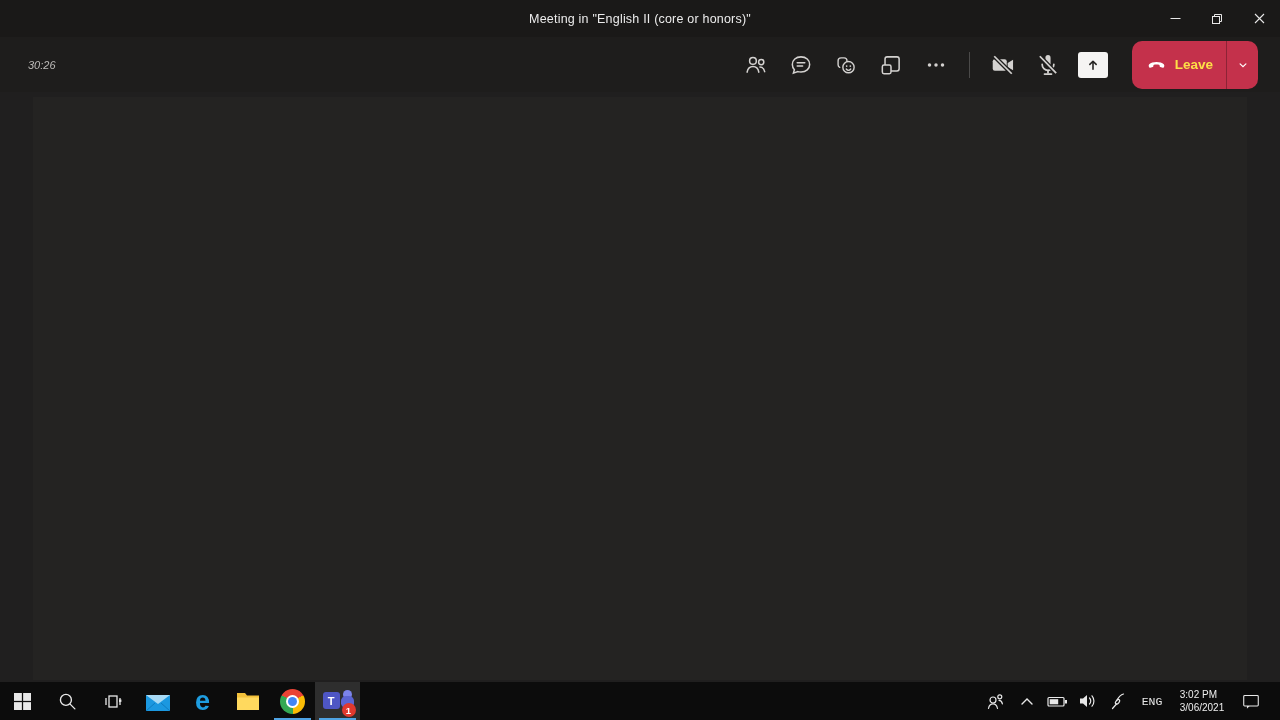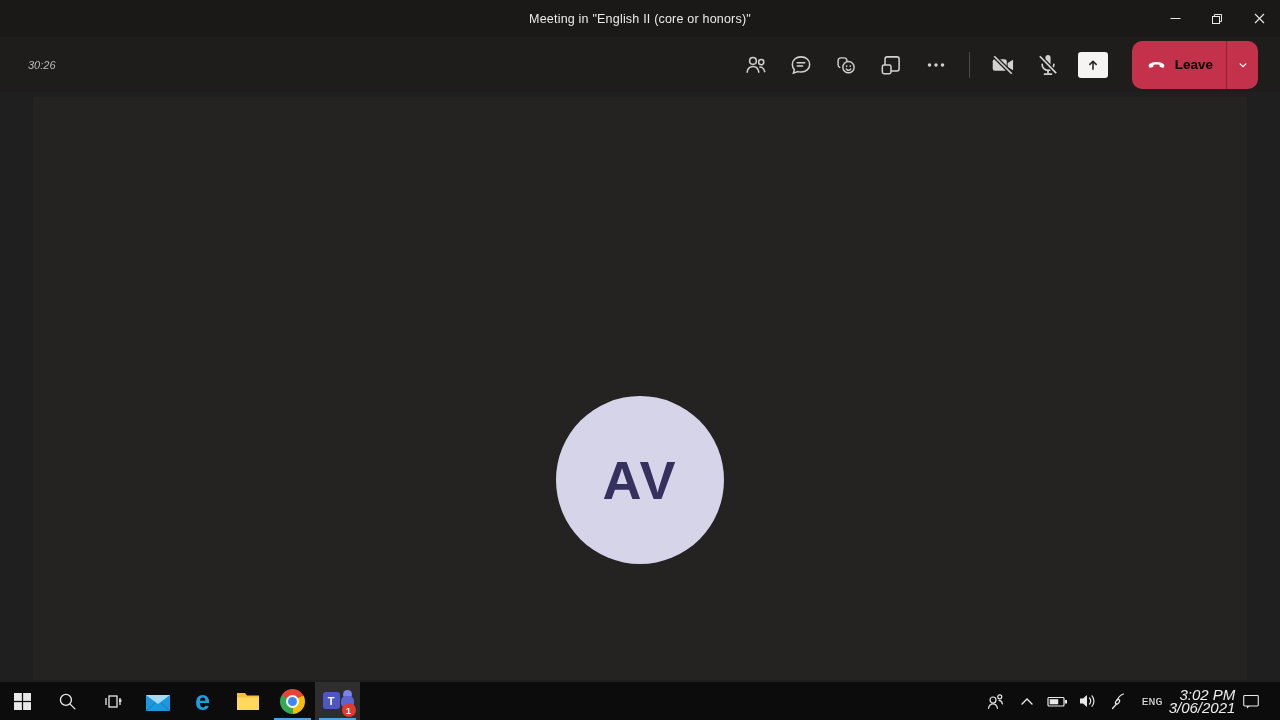--- a/index.html
+++ b/index.html
@@ -23,21 +23,21 @@
   .toolbar{position:absolute;top:37px;left:0;width:1280px;height:55px;background:var(--toolbar-bg);}
   .timer{position:absolute;left:28px;top:0;height:55px;display:flex;align-items:center;
     color:#bdbbb9;font-size:11px;font-style:italic;}
   .tool-group{position:absolute;right:22px;top:0;height:55px;display:flex;align-items:center;gap:5px;}
   .tool-btn{width:40px;height:40px;display:flex;align-items:center;justify-content:center;
     color:var(--icon-gray);background:transparent;border:0;border-radius:3px;}
   .tool-divider{width:1px;height:26px;background:#4b4a49;margin:0 8px;}
   .share-chip{width:30px;height:26px;background:#f5f4f3;border-radius:3px;display:flex;
     align-items:center;justify-content:center;}
   .leave-btn{margin-left:14px;height:48px;display:flex;background:var(--accent-red);
-    border-radius:10px;overflow:hidden;color:#000000;}
+    border-radius:10px;overflow:hidden;color:#fde047;}
   .leave-main{display:flex;align-items:center;gap:8px;padding:0 13px 0 14px;cursor:default;}
   .leave-label{font-size:13.5px;font-weight:bold;}
   .leave-caret{width:32px;display:flex;align-items:center;justify-content:center;
     border-left:1px solid rgba(0,0,0,.28);}
 
   
   .stage{position:absolute;top:92px;left:0;width:1280px;height:590px;background:var(--stage-bg);}
   .stage-tile{position:absolute;left:33px;right:33px;top:5px;bottom:2px;background:#242322;}
   .avatar{position:absolute;left:556px;top:304px;width:168px;height:168px;border-radius:50%;
     background:var(--avatar-bg);display:flex;align-items:center;justify-content:center;}
@@ -63,21 +63,21 @@
   .teams-blob2{position:absolute;right:0px;top:9px;width:13px;height:12px;border-radius:40%;background:#5b64d3;}
   .teams-sq{position:absolute;left:1px;top:5px;width:17px;height:17px;border-radius:3px;background:#4E56C4;
     display:flex;align-items:center;justify-content:center;color:#fff;font-size:11px;font-weight:bold;}
   .teams-badge{position:absolute;right:-2px;bottom:-2px;width:14px;height:14px;border-radius:50%;
     background:#E0392E;color:#fff;font-size:9.5px;font-weight:bold;display:flex;align-items:center;
     justify-content:center;}
   .tray{position:absolute;right:12px;top:0;height:38px;display:flex;align-items:center;}
   .tray-btn{height:38px;display:flex;align-items:center;justify-content:center;color:#e8e8e8;}
   .w34{width:34px;} .w30{width:30px;} .w32{width:32px;}
   .lang{width:36px;font-size:11.5px;text-align:center;font-family:Liberation Mono, monospace;}
-  .clock{width:64px;font-size:15px;line-height:13.5px;text-align:right;color:#eee;font-style:italic;}
+  .clock{width:64px;font-size:10px;line-height:13.5px;text-align:left;color:#eee;}
   svg{display:block;}
 </style>
 </head>
 <body>
 
 <div id="app">
 
   <header class="titlebar">
     <div class="tb-title">Meeting in "English II (core or honors)"</div>
     <div class="tb-controls">
@@ -190,23 +190,20 @@
             <path d="M7 10l5 5 5-5"></path>
           </svg>
         </div>
       </div>
 
     </div>
   </div>
 
   <main class="stage">
     <div class="stage-tile"></div>
-    <div class="avatar">
-      <span>AV</span>
-    </div>
   </main>
 
   <footer class="taskbar">
 
     <button class="tb-app" style="background:transparent;border:0;">
       <svg width="17" height="17" viewBox="0 0 16 16" fill="#e8e8e8">
         <rect x="0" y="0" width="7.4" height="7.4"></rect>
           <rect x="8.6" y="0" width="7.4" height="7.4"></rect>
         <rect x="0" y="8.6" width="7.4" height="7.4"></rect>
           <rect x="8.6" y="8.6" width="7.4" height="7.4"></rect>

